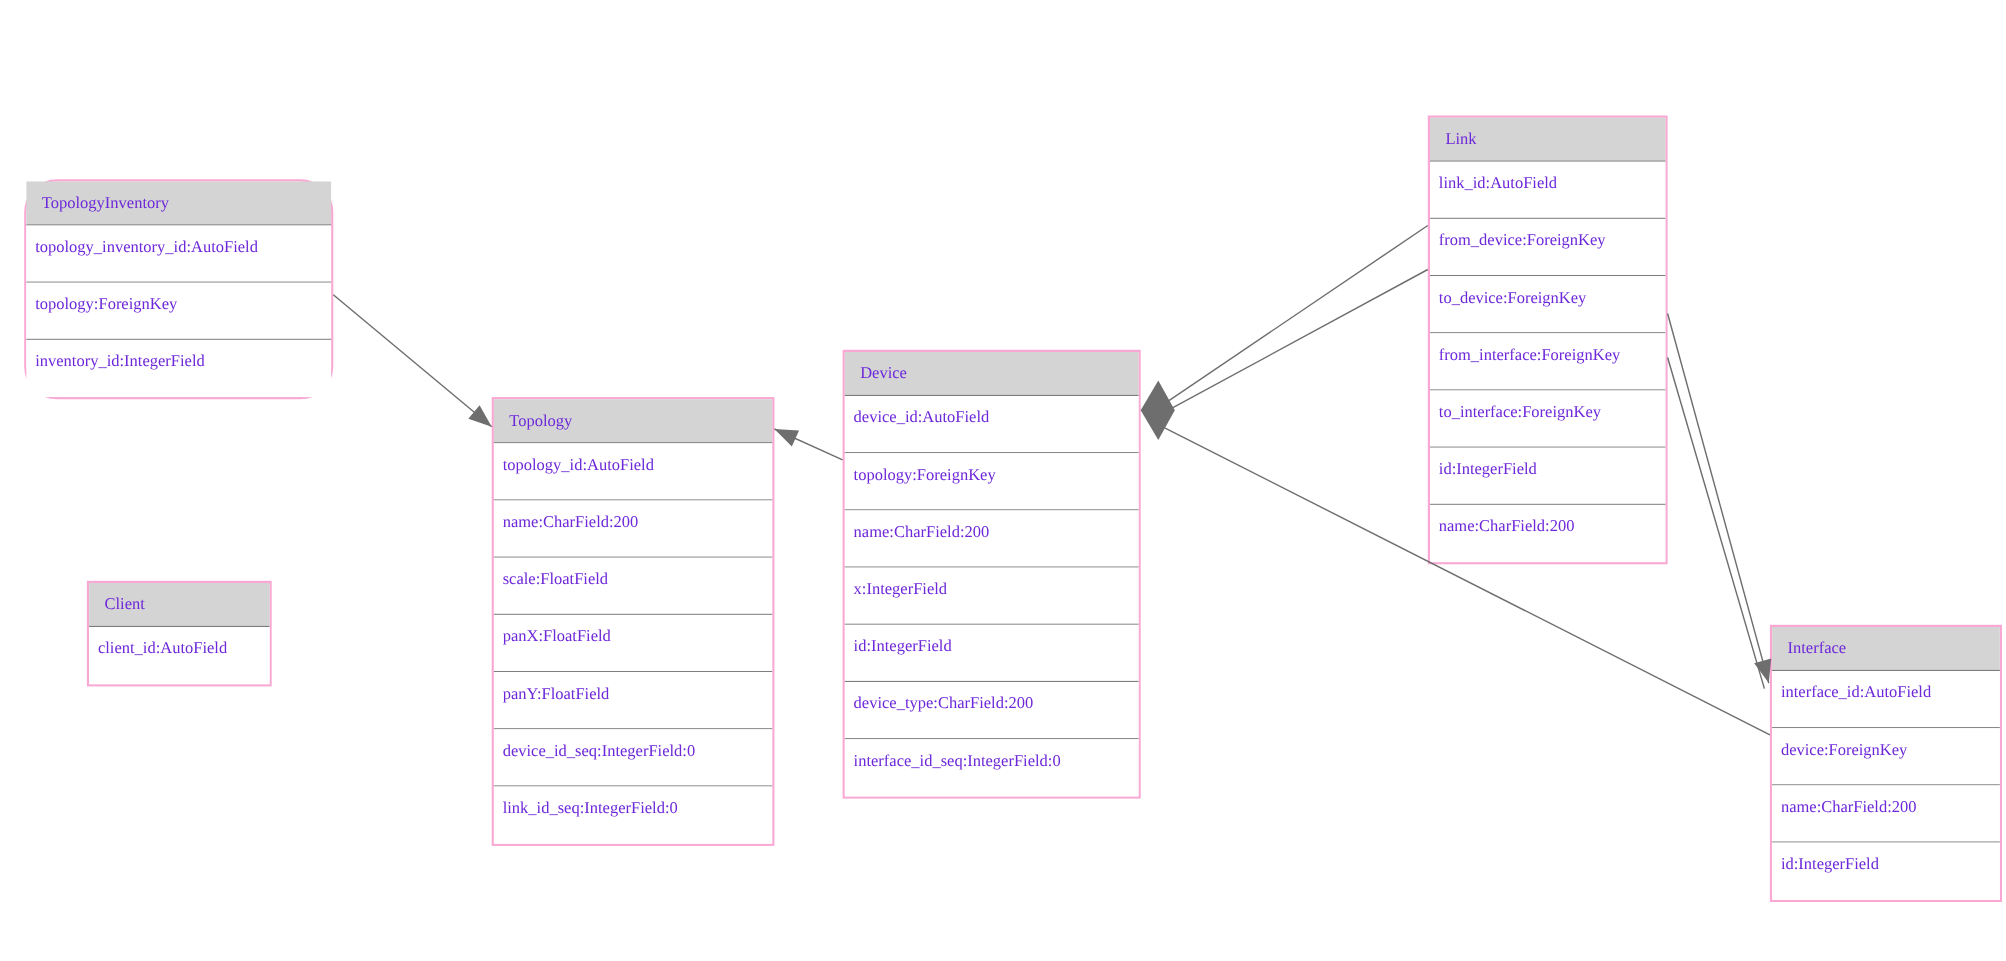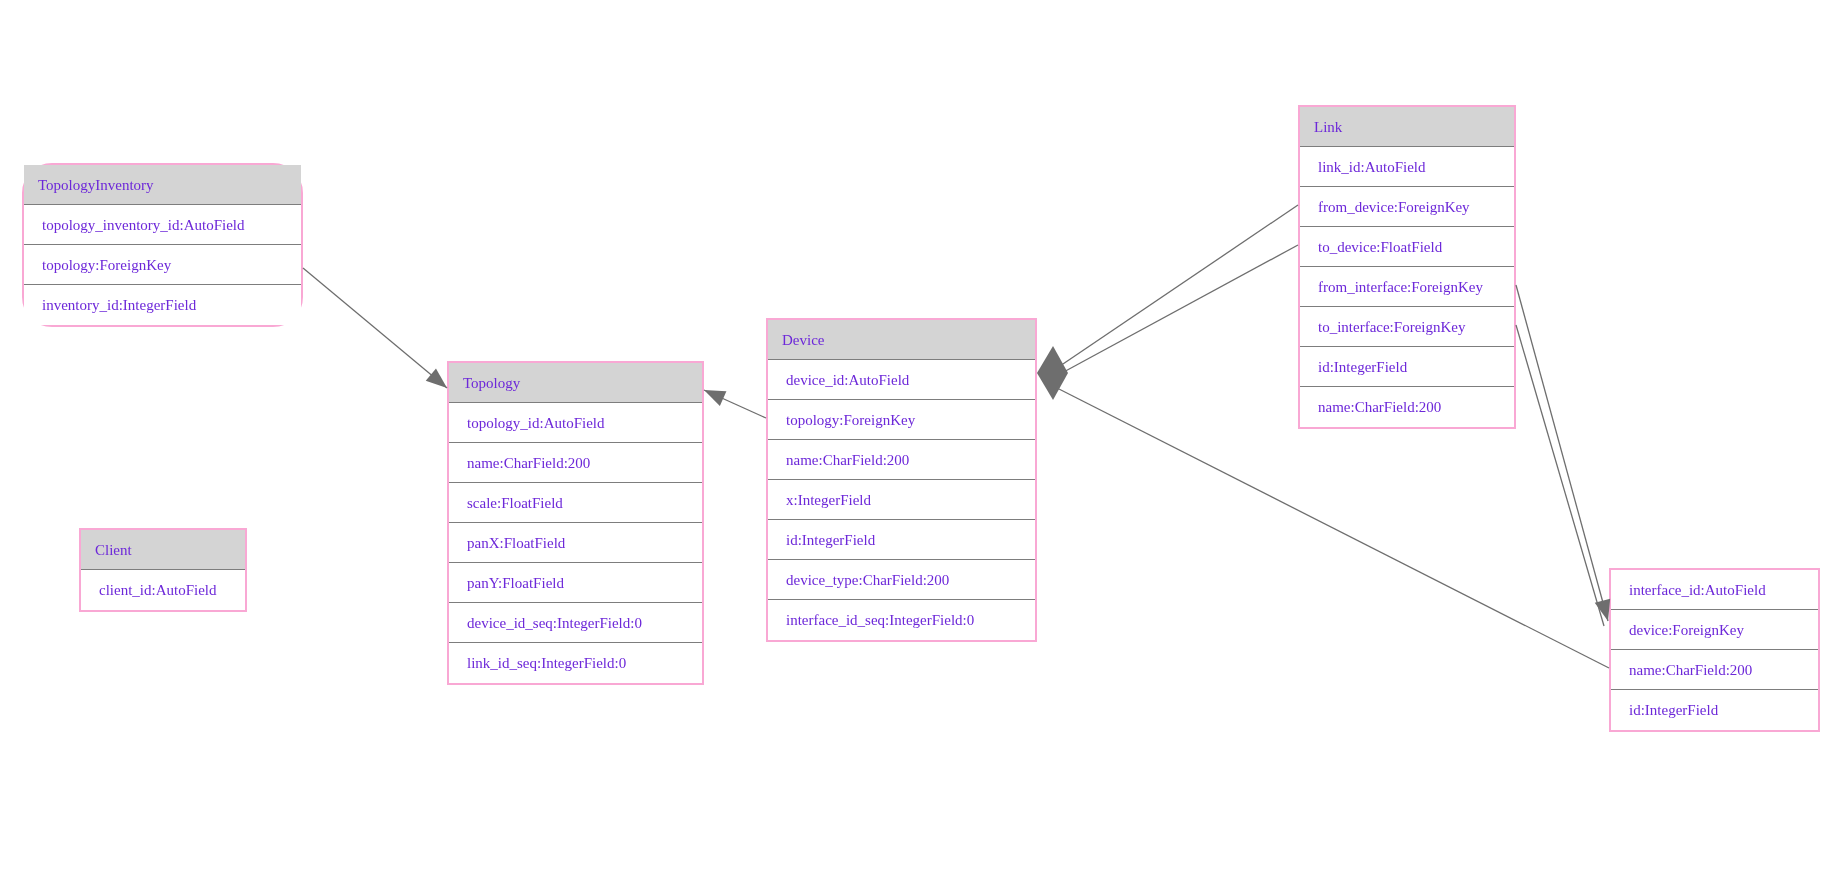--- a/index.html
+++ b/index.html
@@ -28,23 +28,23 @@
     height: 40px;
     line-height: 40px;
     background: #d4d4d4;
     padding: 0 14px;
     border-bottom: 1px solid #7d7d7d;
     box-sizing: border-box;
     white-space: nowrap;
     overflow: hidden;
   }
   .entity .row {
-    height: 40px;
+    height: 52px;
     line-height: 40px;
-    padding: 0 18px;
+    padding: 0 8px;
     box-sizing: border-box;
     border-bottom: 1px solid #7d7d7d;
     white-space: nowrap;
     overflow: hidden;
     background: #ffffff;
   }
   .entity .row:last-child { border-bottom: none; }
   #edges {
     position: absolute;
     left: 0; top: 0;
@@ -114,27 +114,28 @@
     <div class="row">x:IntegerField</div>
     <div class="row">id:IntegerField</div>
     <div class="row">device_type:CharField:200</div>
     <div class="row">interface_id_seq:IntegerField:0</div>
   </div>
 
   <div class="entity" style="left:1298px; top:105px; width:218px;">
     <div class="hdr">Link</div>
     <div class="row">link_id:AutoField</div>
     <div class="row">from_device:ForeignKey</div>
-    <div class="row">to_device:FloatField</div>
+    <div class="row">to_device:ForeignKey</div>
     <div class="row">from_interface:ForeignKey</div>
     <div class="row">to_interface:ForeignKey</div>
     <div class="row">id:IntegerField</div>
     <div class="row">name:CharField:200</div>
   </div>
 
   <div class="entity" style="left:1609px; top:568px; width:211px;">
+    <div class="hdr">Interface</div>
     <div class="row">interface_id:AutoField</div>
     <div class="row">device:ForeignKey</div>
     <div class="row">name:CharField:200</div>
     <div class="row">id:IntegerField</div>
   </div>
 
 </div>
 
 </body></html>

